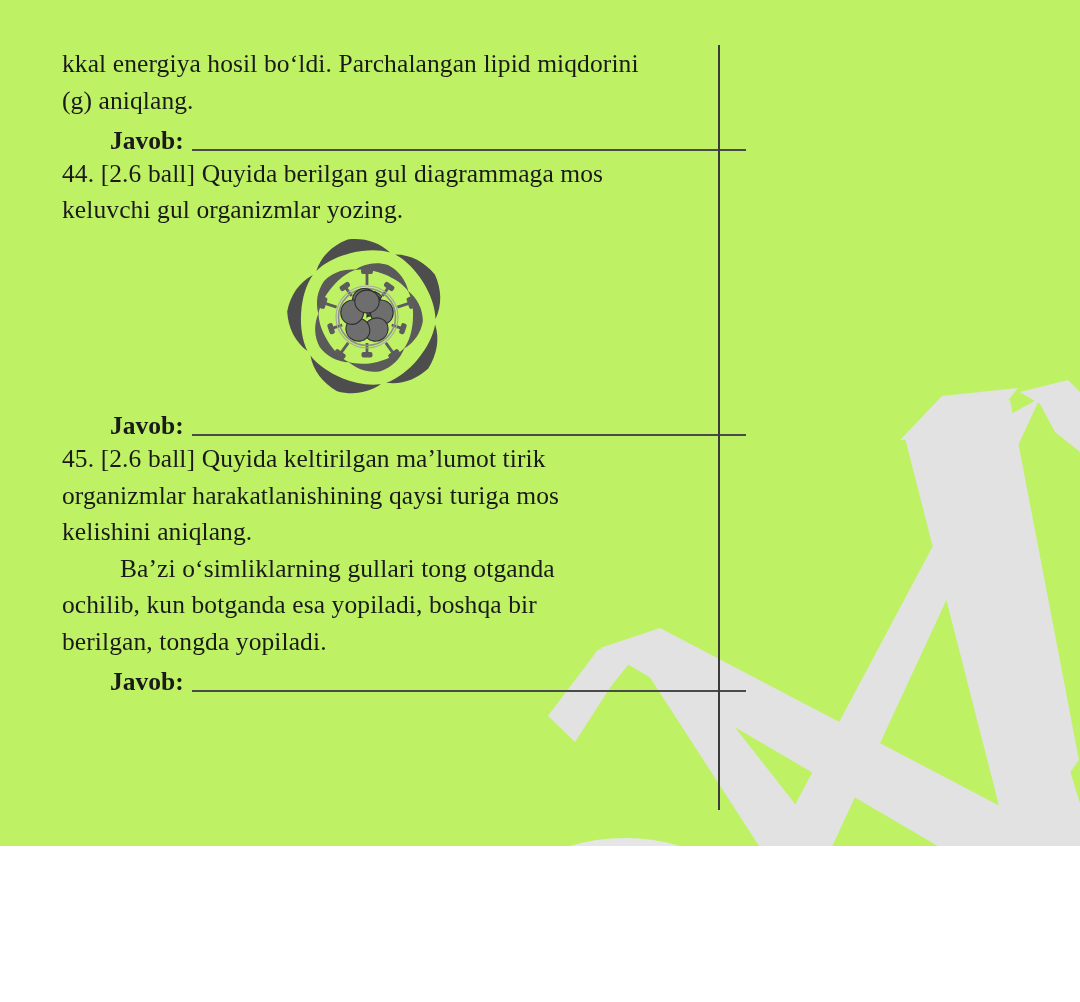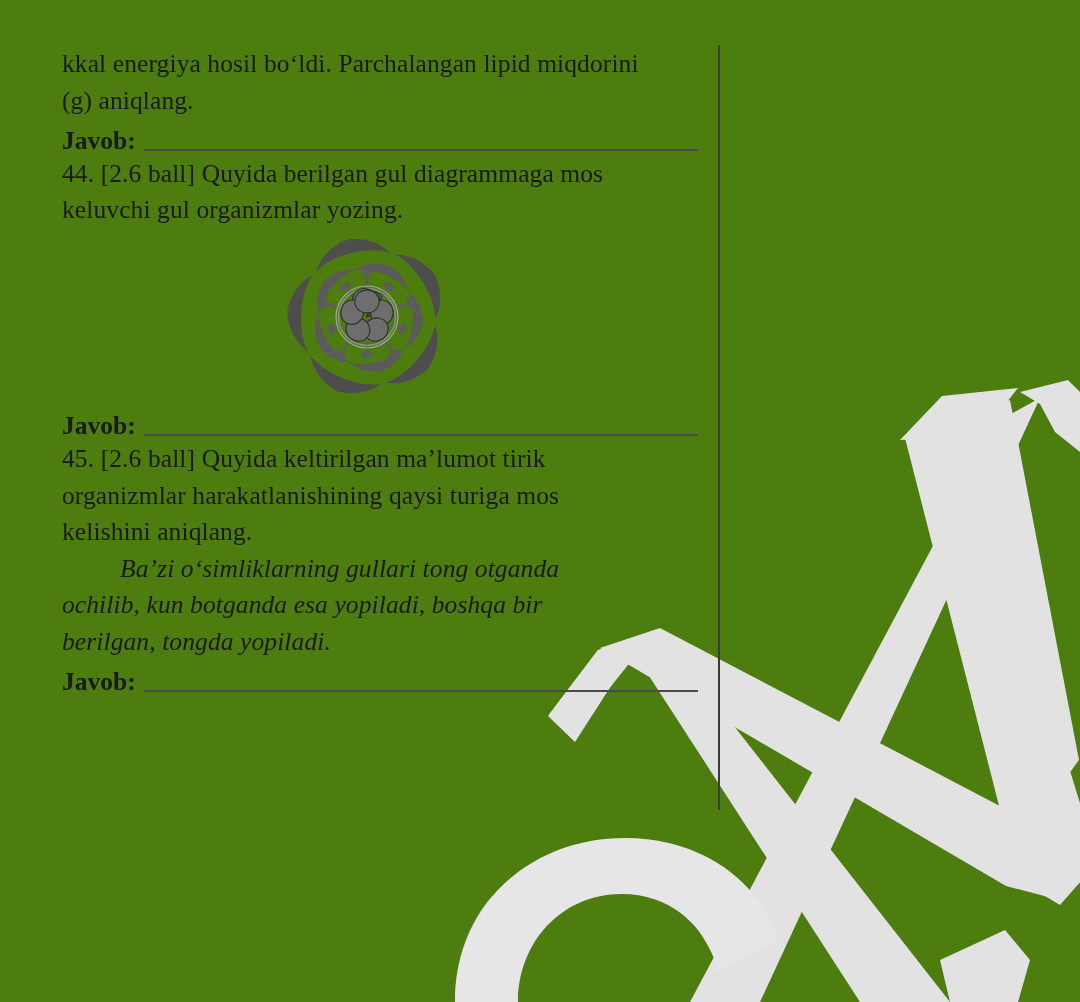--- a/index.html
+++ b/index.html
@@ -5,21 +5,21 @@
 <style>
   html,body{margin:0;padding:0;}
   body{
     width:1080px;height:1002px;
     background:#ffffff;
     font-family:"Liberation Serif","DejaVu Serif",serif;
     color:#1a1a1a;
     overflow:hidden;
     position:relative;
   }
-  #page{position:relative;width:1080px;height:1002px;overflow:hidden;background:#4d7c0f;}
+  #page{position:relative;width:1080px;height:846px;overflow:hidden;background:#bef264;}
 
   
   #watermark{
     position:absolute;
     left:0;top:0;width:1080px;height:1002px;
     pointer-events:none;
     z-index:0;
   }
 
   
@@ -39,29 +39,30 @@
     z-index:2;
   }
   .line{
     font-size:25.5px;
     line-height:36.5px;
     letter-spacing:.1px;
     white-space:pre;
   }
   .para{margin:0;}
   .b{font-weight:normal;}
-  .ital{font-style:italic;}
+  .ital{}
   .indent{display:inline-block;width:58px;}
 
   
   .answer-row{
     display:flex;
     align-items:flex-end;
     height:36.5px;
     width:636px;
+    margin-left:48px;
   }
   .answer-label{
     font-weight:bold;
     font-size:25.5px;
     line-height:30px;
     white-space:pre;
     flex:0 0 auto;
   }
   .answer-rule{
     flex:1 1 auto;

